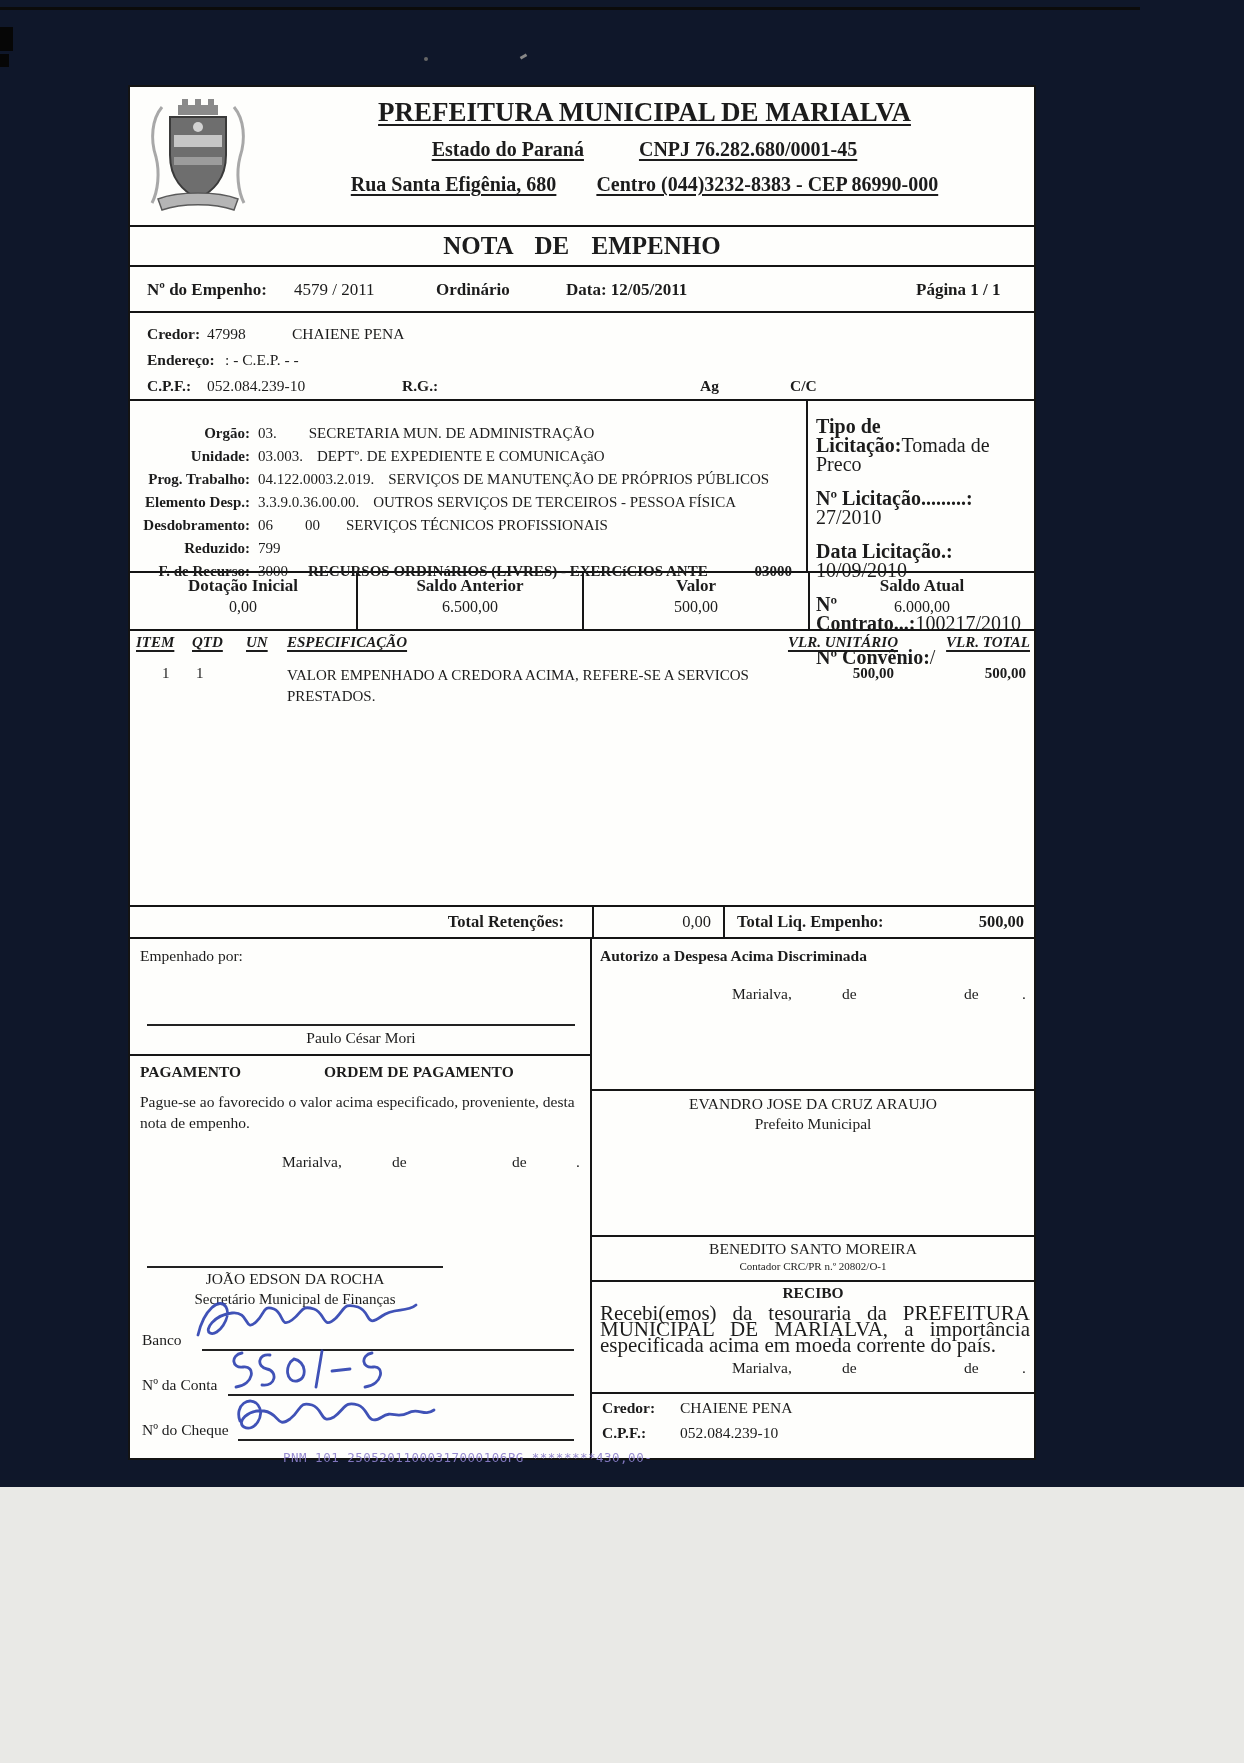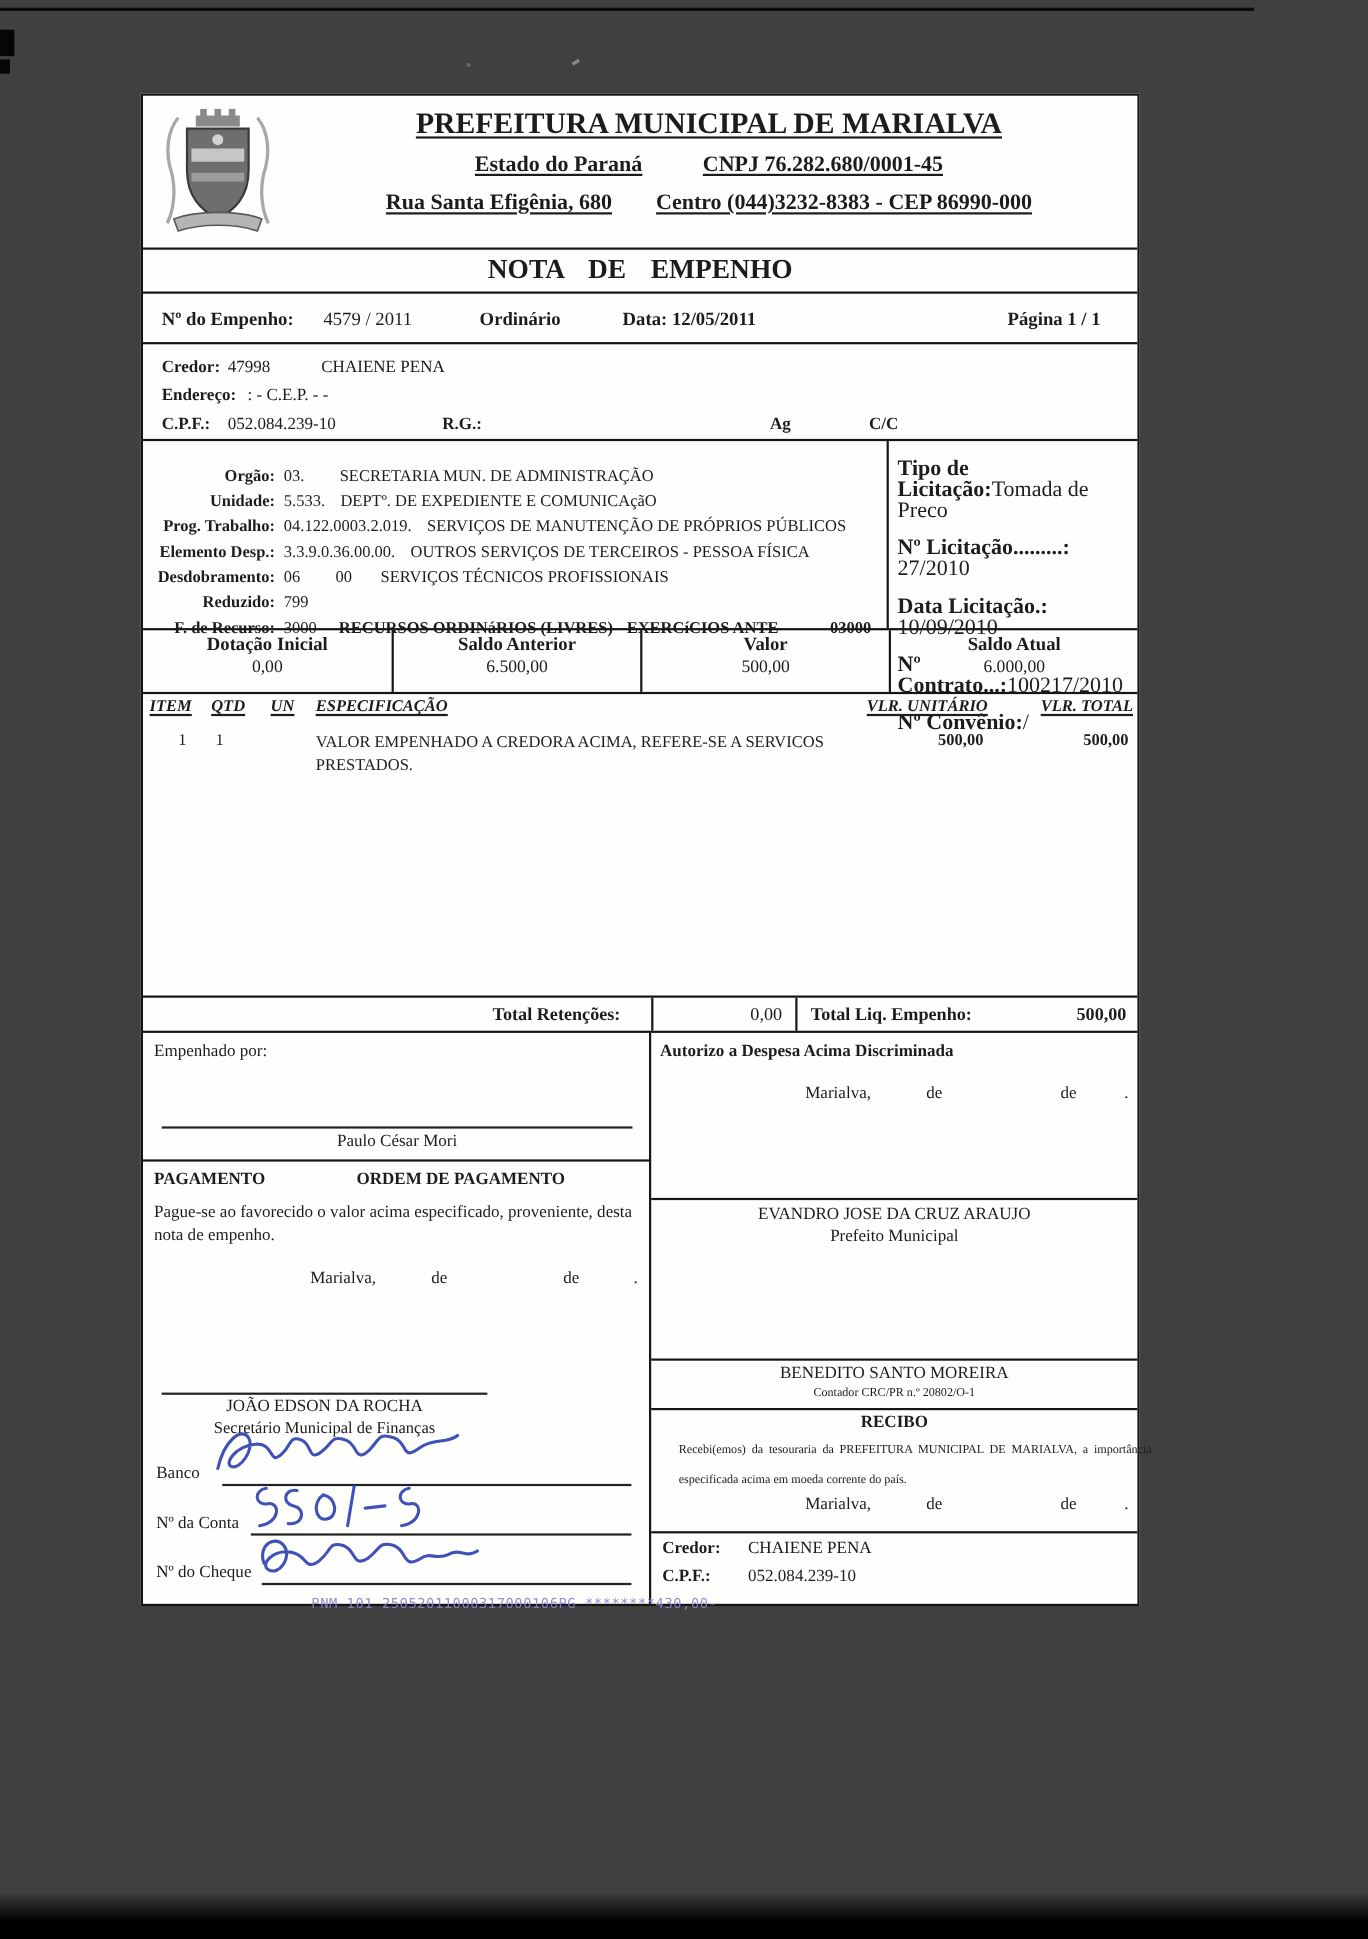--- a/index.html
+++ b/index.html
@@ -1,19 +1,19 @@
 <!DOCTYPE html>
 <html><head>
 <meta charset="utf-8">
 <style>
   * { box-sizing: border-box; }
   html,body { margin:0; padding:0; background:#e9e9e6; }
   .page {
-    position:relative; width:1244px; height:1763px; margin:0 auto;
-    background:#404040; color:#1c1c1c;
+    position:relative; width:1244px; height:1487px; margin:0 auto;
+    background:#0f172a; color:#1c1c1c;
     font-family:"Liberation Serif", serif; overflow:hidden;
   }
   .b { font-weight:bold; }
   .u { text-decoration:underline; text-decoration-thickness:2px; text-underline-offset:3px; }
 
   
   .art-topline { position:absolute; left:0; top:7px; width:1140px; height:3px; background:#0b0b0b; }
   .art-blob1 { position:absolute; left:0; top:27px; width:13px; height:24px; background:#060606; }
   .art-blob2 { position:absolute; left:0; top:54px; width:9px; height:13px; background:#060606; }
   .speck1 { position:absolute; left:424px; top:57px; width:4px; height:4px; background:#666; border-radius:50%; }
@@ -148,21 +148,21 @@
 
     <div class="sec orgao">
       <div class="orgao-left">
         <div class="oline">
           <span class="olbl">Orgão:</span>
           <span class="ocode">03.</span>
           <span class="oname" style="margin-left:32px">SECRETARIA MUN. DE ADMINISTRAÇÃO</span>
         </div>
         <div class="oline">
           <span class="olbl">Unidade:</span>
-          <span class="ocode">5.533.</span>
+          <span class="ocode">03.003.</span>
           <span class="oname">DEPTº. DE EXPEDIENTE E COMUNICAçãO</span>
         </div>
         <div class="oline">
           <span class="olbl">Prog. Trabalho:</span>
           <span class="ocode">04.122.0003.2.019.</span>
           <span class="oname">SERVIÇOS DE MANUTENÇÃO DE PRÓPRIOS PÚBLICOS</span>
         </div>
         <div class="oline">
           <span class="olbl">Elemento Desp.:</span>
           <span class="ocode">3.3.9.0.36.00.00.</span>
@@ -294,21 +294,21 @@
         <div class="ctr" style="left:0; width:100%; top:156px">EVANDRO JOSE DA CRUZ ARAUJO</div>
         <div class="ctr" style="left:0; width:100%; top:176px">Prefeito Municipal</div>
 
         <div class="fullline" style="top:296px"></div>
         <div class="ctr" style="left:0; width:100%; top:301px">BENEDITO SANTO MOREIRA</div>
         <div class="ctr" style="left:0; width:100%; top:321px; font-size:11px">Contador CRC/PR n.º 20802/O-1</div>
 
         <div class="fullline" style="top:341px"></div>
         <div class="ctr b" style="left:0; width:100%; top:345px">RECIBO</div>
 
-        <div class="para just" style="left:25px; top:366px; width:430px; font-size:11px; line-height:27px">Recebi(emos) da tesouraria da PREFEITURA MUNICIPAL DE MARIALVA, a importância especificada acima em moeda corrente do país.</div>
+        <div class="para just" style="left:8px; top:366px; width:430px; font-size:21px; line-height:16px">Recebi(emos) da tesouraria da PREFEITURA MUNICIPAL DE MARIALVA, a importância especificada acima em moeda corrente do país.</div>
 
         <span style="left:140px; top:420px">Marialva,</span>
         <span style="left:250px; top:420px">de</span>
         <span style="left:372px; top:420px">de</span>
         <span style="left:430px; top:420px">.</span>
 
         <div class="fullline" style="top:453px"></div>
         <span class="b" style="left:10px; top:460px">Credor:</span>
         <span style="left:88px; top:460px">CHAIENE PENA</span>
         <span class="b" style="left:10px; top:485px">C.P.F.:</span>

